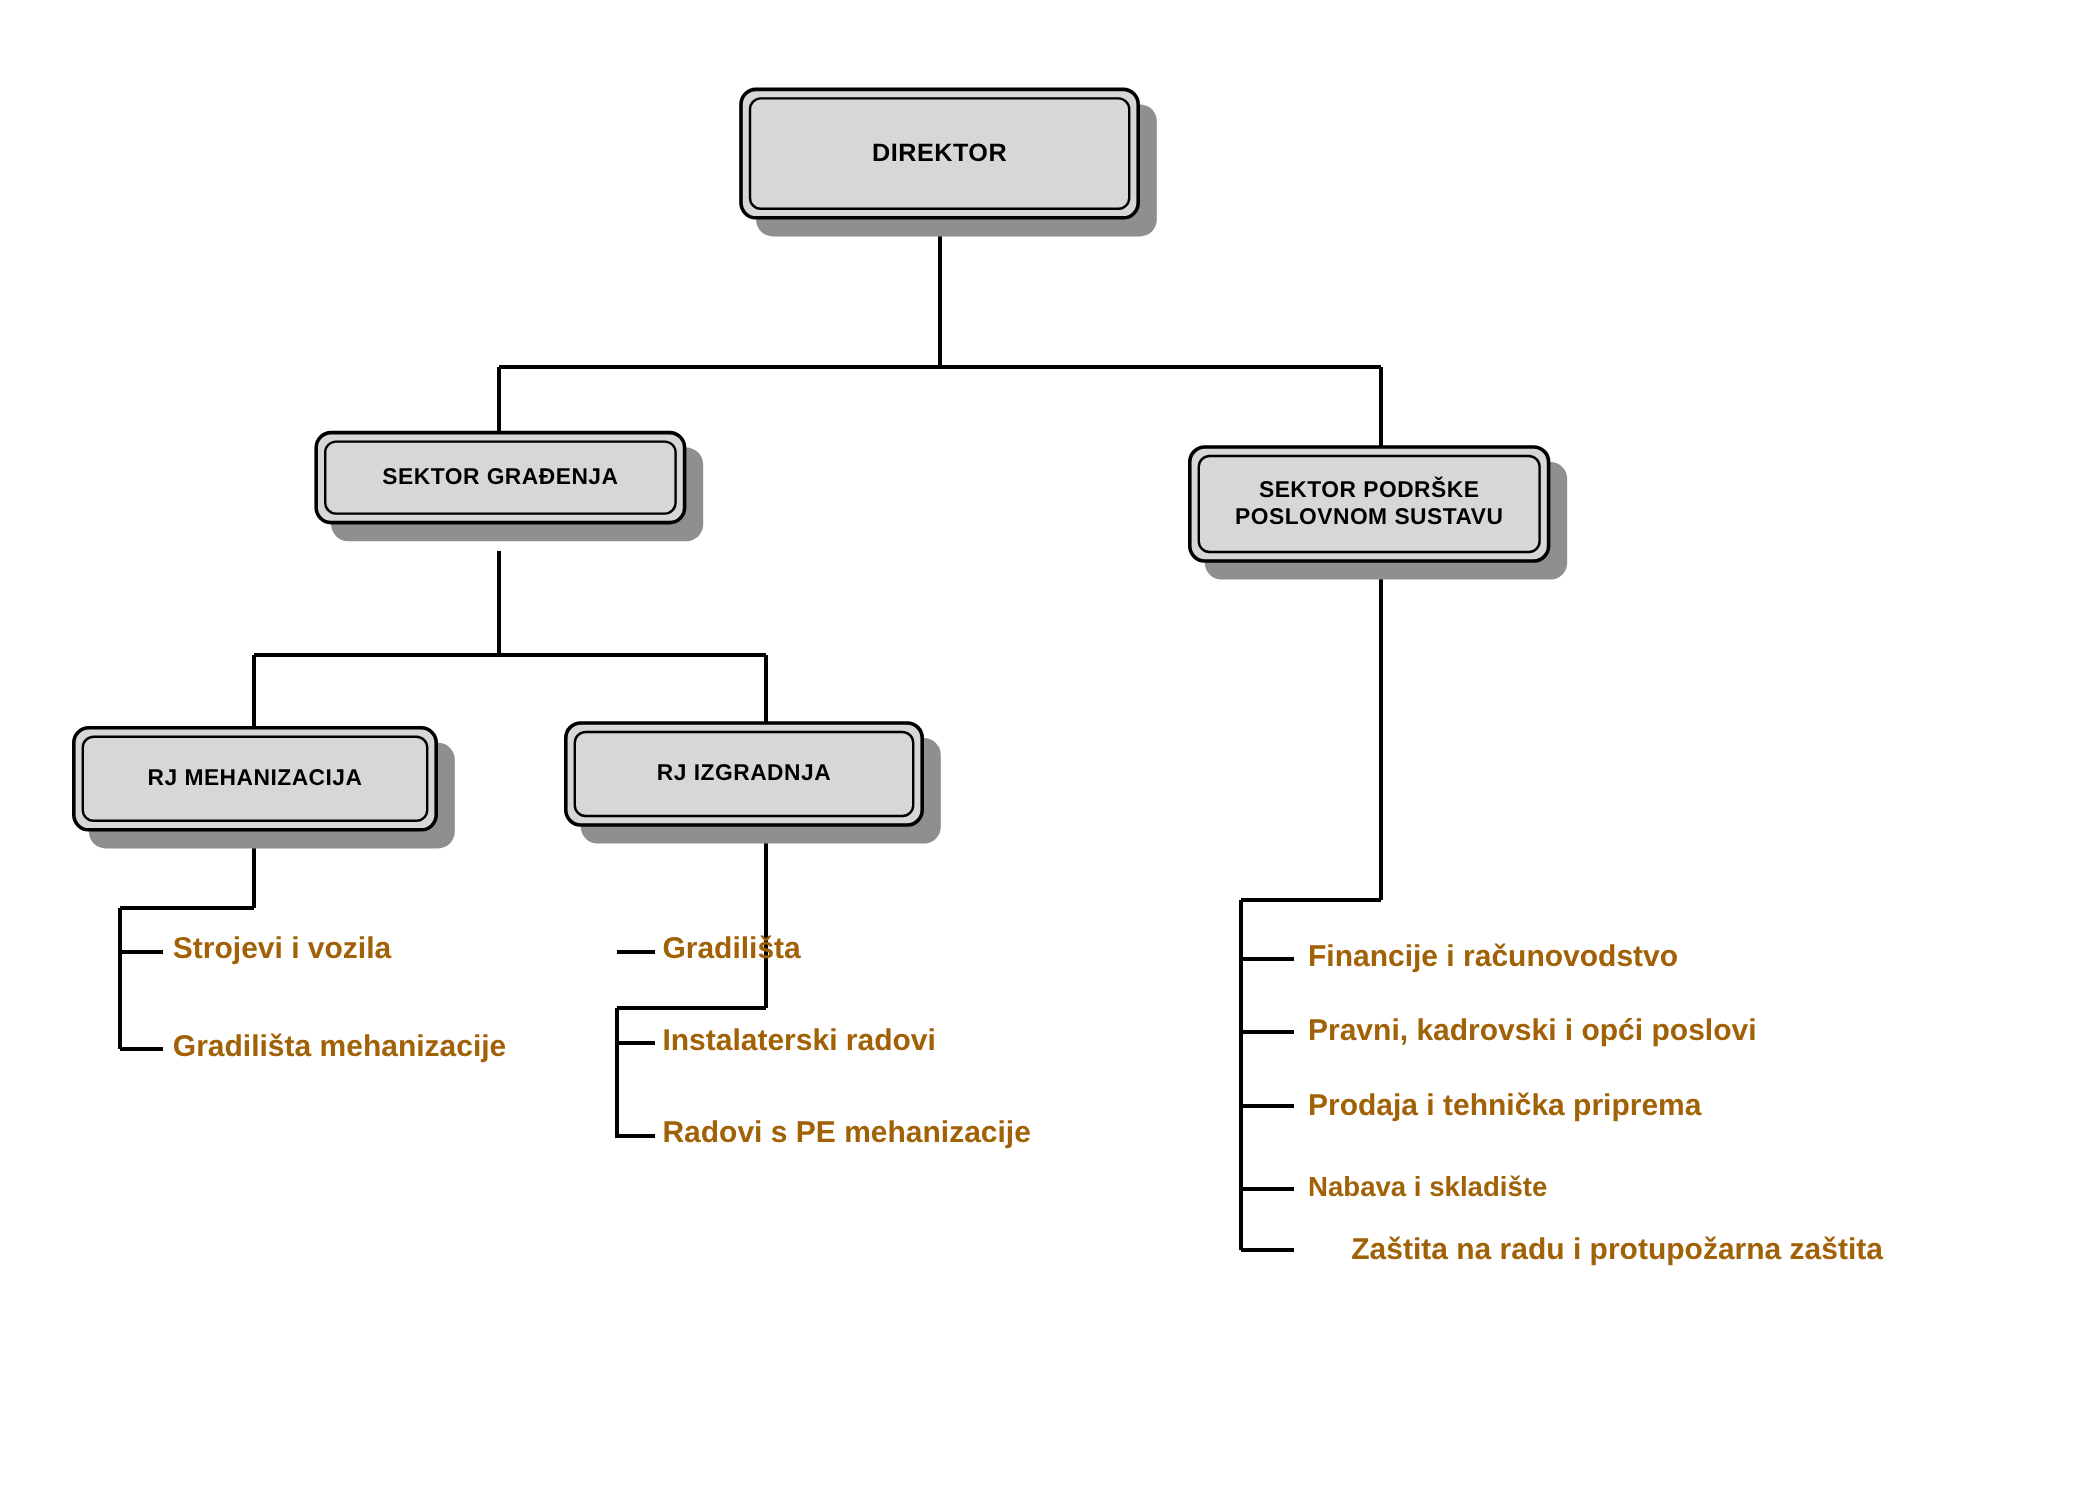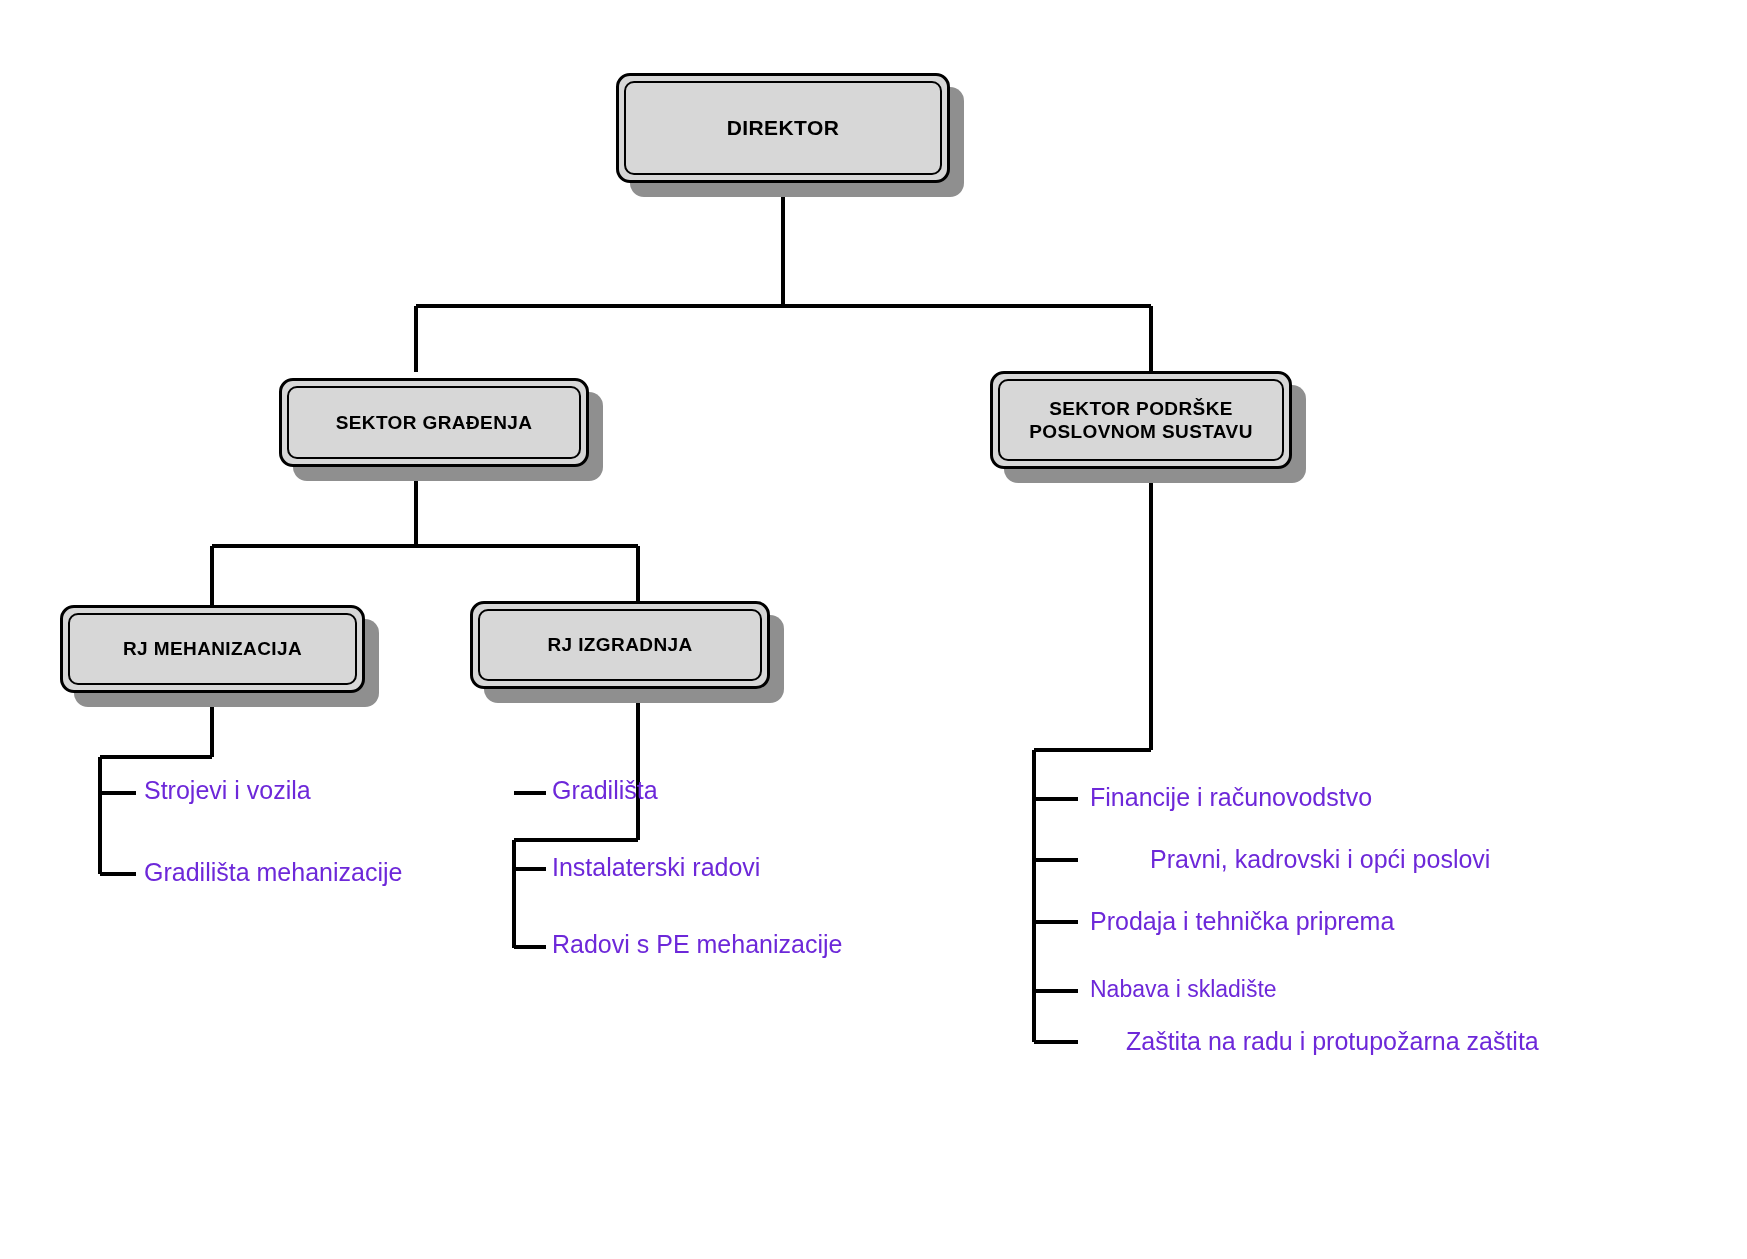--- a/index.html
+++ b/index.html
@@ -72,23 +72,23 @@
     color: #000000;
     text-align: center;
     letter-spacing: 0.4px;
     line-height: 1.22;
     white-space: pre-line;
     padding: 0 8px;
   }
   
   .leaf {
     position: absolute;
-    color: #6d28d9;
+    color: #a16207;
     white-space: nowrap;
-    font-weight: normal;
+    font-weight: bold;
   }
 </style>
 </head>
 <body>
 
 <div id="chart-root">
 
   <svg class="org-svg" viewBox="0 0 1747 1259" xmlns="http://www.w3.org/2000/svg">
     <g stroke="#000000" stroke-width="3.2" fill="none" shape-rendering="crispEdges">
 
@@ -129,21 +129,21 @@
 
   <div class="node" style="left:616px; top:73px; width:334px; height:110px;">
     <div class="shadow"></div>
     <div class="outer">
       <div class="inner">
         <span class="node-label" style="font-size:21px;text-align:center;">DIREKTOR</span>
       </div>
     </div>
   </div>
 
-  <div class="node" style="left:262px; top:378px; width:310px; height:89px;margin-left:17px;">
+  <div class="node" style="left:262px; top:359px; width:310px; height:78px;">
     <div class="shadow"></div>
     <div class="outer">
       <div class="inner">
         <span class="node-label" style="font-size:19px;">SEKTOR GRAĐENJA</span>
       </div>
     </div>
   </div>
 
   <div class="node" style="left:990px; top:371px; width:302px; height:98px;">
     <div class="shadow"></div>
@@ -174,18 +174,18 @@
   </div>
 
   <div class="leaf" style="left:144px; top:776px; font-size:25px;">Strojevi i vozila</div>
   <div class="leaf" style="left:144px; top:858px; font-size:25px;">Gradilišta mehanizacije</div>
 
   <div class="leaf" style="left:552px; top:776px; font-size:25px;">Gradilišta</div>
   <div class="leaf" style="left:552px; top:853px; font-size:25px;">Instalaterski radovi</div>
   <div class="leaf" style="left:552px; top:930px; font-size:25px;">Radovi s PE mehanizacije</div>
 
   <div class="leaf" style="left:1090px; top:783px; font-size:25px;">Financije i računovodstvo</div>
-  <div class="leaf" style="left:1150px; top:845px; font-size:25px;text-align:right;">Pravni, kadrovski i opći poslovi</div>
+  <div class="leaf" style="left:1090px; top:845px; font-size:25px;text-align:right;">Pravni, kadrovski i opći poslovi</div>
   <div class="leaf" style="left:1090px; top:907px; font-size:25px;">Prodaja i tehnička priprema</div>
   <div class="leaf" style="left:1090px; top:976px; font-size:23px;">Nabava i skladište</div>
   <div class="leaf" style="left:1126px; top:1027px; font-size:25px;">Zaštita na radu i protupožarna zaštita</div>
 
 </div>
 
 </body></html>

